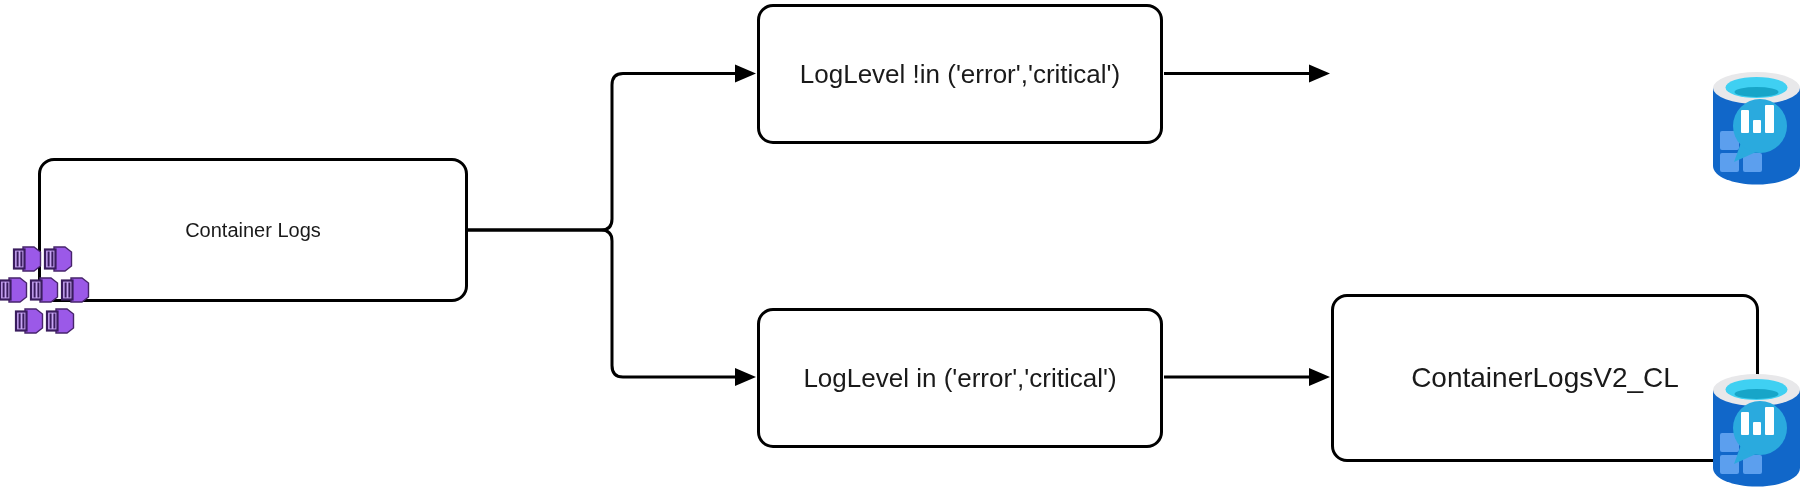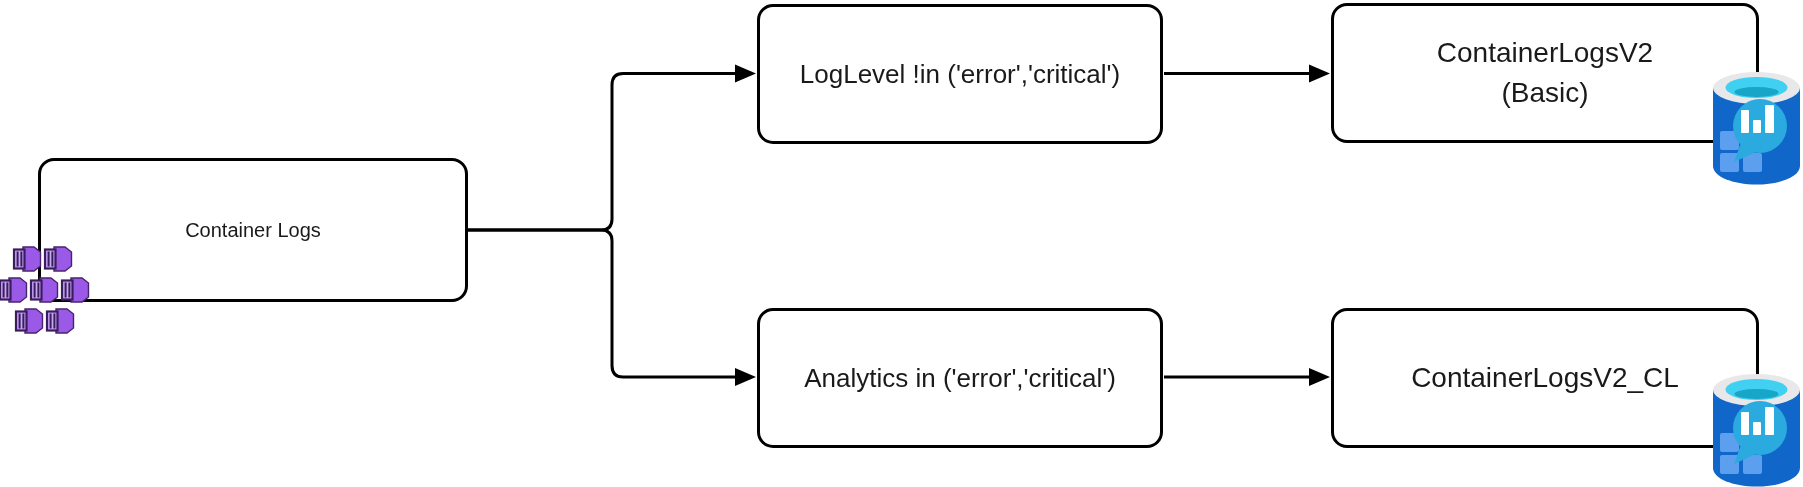--- a/index.html
+++ b/index.html
@@ -54,29 +54,25 @@
 
   <div class="node" style="left:38px;top:158px;width:430px;height:144px;">
     <span class="lbl src-label">Container Logs</span>
   </div>
 
   <div class="node" style="left:757px;top:4px;width:406px;height:140px;">
     <span class="lbl filter-label">LogLevel !in ('error','critical')</span>
   </div>
 
   <div class="node" style="left:757px;top:308px;width:406px;height:140px;">
-    <span class="lbl filter-label">Analytics in ('error','critical')</span>
+    <span class="lbl filter-label">LogLevel in ('error','critical')</span>
   </div>
 
-  <div class="node" style="left:1331px;top:3px;width:428px;height:140px;">
-    <span class="lbl table-label">ContainerLogsV2</span>
-    <span class="lbl table-label">(Basic)</span>
-  </div>
 
-  <div class="node" style="left:1331px;top:308px;width:428px;height:140px;justify-content:center;">
+  <div class="node" style="left:1331px;top:294px;width:428px;height:168px;justify-content:center;">
     <span class="lbl table-label">ContainerLogsV2_CL</span>
   </div>
 
   <svg class="icon" style="left:0;top:243px;" width="92" height="96" viewBox="0 0 92 96">
     <defs>
       <g id="cbox">
         <path class="c-body" d="M11,2 L22,2 L28.5,7 L28.5,21 L22,26 L11,26 Z"></path>
         <rect class="c-door" x="2" y="4.5" width="10.5" height="19"></rect>
         <line class="c-stripe" x1="5.6" y1="6.5" x2="5.6" y2="21.5"></line>
         <line class="c-stripe" x1="9.4" y1="6.5" x2="9.4" y2="21.5"></line>

